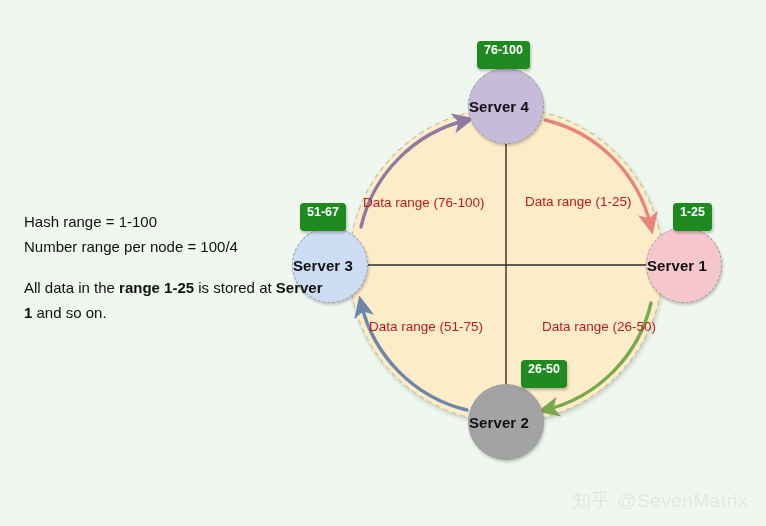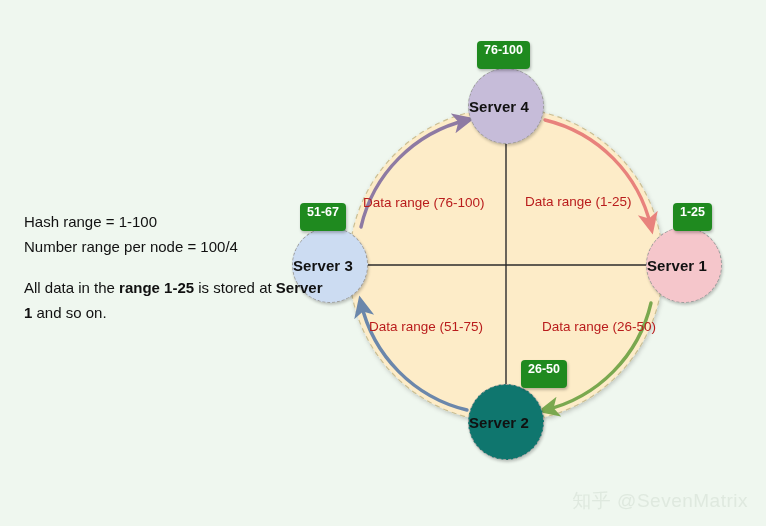--- a/index.html
+++ b/index.html
@@ -39,21 +39,21 @@
     box-shadow: 1px 2px 3px rgba(0,0,0,0.22);
   }
   .node-label {
     font-size: 15px;
     font-weight: bold;
     color: #111111;
     letter-spacing: 0.1px;
     white-space: nowrap;
   }
   #node-server1 { left: 646px; top: 227px; background: #f5c6cb; }
-  #node-server2 { left: 468px; top: 384px; background: #0f766e; }
+  #node-server2 { left: 468px; top: 384px; background: #a3a3a3; }
   #node-server3 { left: 292px; top: 227px; background: #ccdcf2; }
   #node-server4 { left: 468px; top: 68px;  background: #c6bcd9; }
 
   .badge {
     position: absolute;
     background: #1f8a1f;
     color: #ffffff;
     font-size: 12.5px;
     font-weight: bold;
     padding: 3px 7px 12px 7px;

